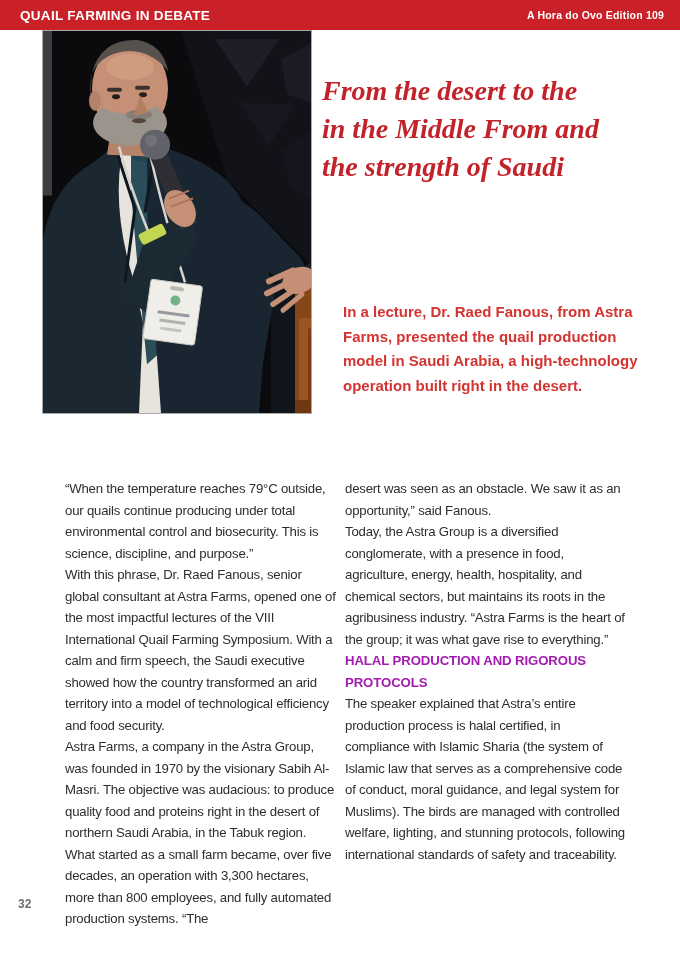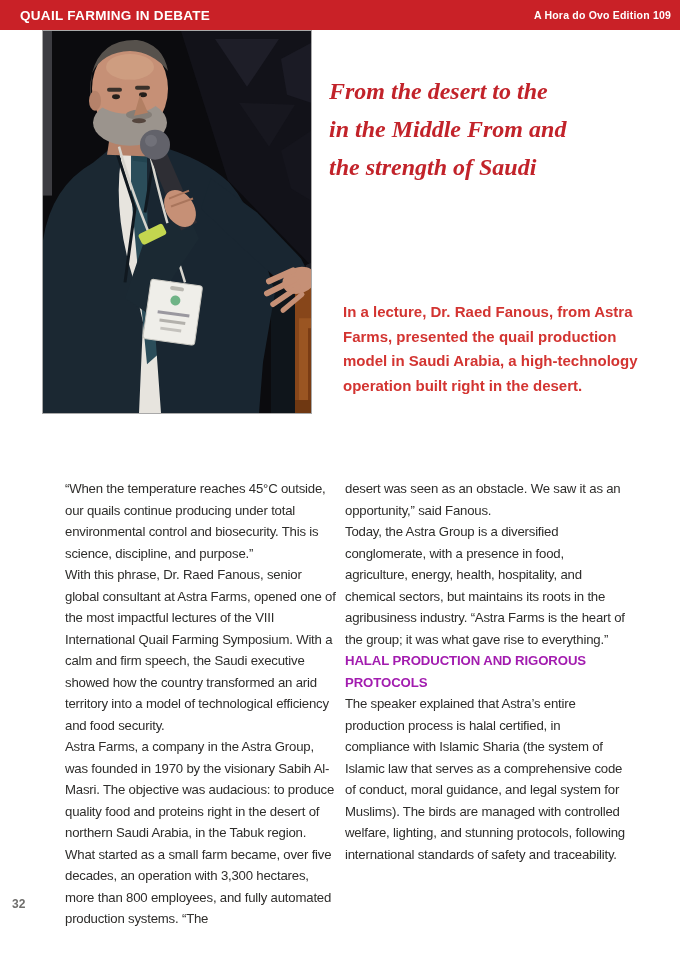--- a/index.html
+++ b/index.html
@@ -4,57 +4,57 @@
 <style>
   html,body{margin:0;padding:0;background:#ffffff;}
   .page{
     position:relative;width:680px;height:960px;background:#ffffff;overflow:hidden;
     font-family:"Liberation Sans",sans-serif;
   }
   
   .topbar{
     position:absolute;left:0;top:0;width:680px;height:30px;background:#c92127;
     display:flex;align-items:center;justify-content:space-between;
-    box-sizing:border-box;padding:0 9px 0 20px;
+    box-sizing:border-box;padding:0 16px 0 20px;
   }
   .topbar .left-title{
     color:#ffffff;font-weight:bold;font-size:13.5px;letter-spacing:.3px;
   }
   .topbar .right-title{
     color:#ffffff;font-weight:bold;font-size:10.5px;letter-spacing:.2px;
   }
   
   .photo{
     position:absolute;left:43px;top:31px;width:268px;height:382px;
     outline:1px solid #a9a9a9;background:#0b0b0e;
   }
   .photo svg{display:block;width:100%;height:100%;}
   
   .headline{
-    position:absolute;left:329px;top:72px;width:310px;
+    position:absolute;left:322px;top:72px;width:310px;
     font-family:"Liberation Serif",serif;font-style:italic;font-weight:bold;
-    font-size:24px;line-height:38px;color:#c2232a;
+    font-size:28px;line-height:38px;color:#c2232a;
   }
   
   .standfirst{
     position:absolute;left:343px;top:300px;width:308px;
     font-size:15px;line-height:24.5px;font-weight:bold;color:#d33431;
   }
   
   .col{
     position:absolute;top:478px;font-size:13.2px;line-height:21.5px;
     color:#2e2d2b;letter-spacing:-0.2px;
   }
   .col p{margin:0;}
   .col-left{left:65px;width:272px;}
   .col-right{left:345px;width:282px;}
   .body-heading{font-weight:bold;color:#a21caf;letter-spacing:-0.1px;}
   
   .page-number{
-    position:absolute;left:12px;top:897px;font-size:12px;font-weight:bold;color:#6f6e6c;
+    position:absolute;left:18px;top:897px;font-size:12px;font-weight:bold;color:#6f6e6c;
   }
 </style>
 </head>
 <body>
 
 <div class="page">
 
   <div class="topbar">
     <span class="left-title">QUAIL FARMING IN DEBATE</span>
     <span class="right-title">A Hora do Ovo Edition 109</span>
@@ -150,21 +150,21 @@
 
   <div class="headline">
     <div>From the desert to the</div>
     <div>in the Middle From and</div>
     <div>the strength of Saudi</div>
   </div>
 
   <div class="standfirst">In a lecture, Dr. Raed Fanous, from Astra Farms, presented the quail production model in Saudi Arabia, a high-technology operation built right in the desert.</div>
 
   <div class="col col-left">
-    <p>“When the temperature reaches 45°C outside, our quails continue producing under total environmental control and biosecurity. This is science, discipline, and purpose.”</p>
+    <p>“When the temperature reaches 79°C outside, our quails continue producing under total environmental control and biosecurity. This is science, discipline, and purpose.”</p>
     <p>With this phrase, Dr. Raed Fanous, senior global consultant at Astra Farms, opened one of the most impactful lectures of the VIII International Quail Farming Symposium. With a calm and firm speech, the Saudi executive showed how the country transformed an arid territory into a model of technological efficiency and food security.</p>
     <p>Astra Farms, a company in the Astra Group, was founded in 1970 by the visionary Sabih Al-Masri. The objective was audacious: to produce quality food and proteins right in the desert of northern Saudi Arabia, in the Tabuk region. What started as a small farm became, over five decades, an operation with 3,300 hectares, more than 800 employees, and fully automated production systems. “The</p>
   </div>
 
   <div class="col col-right">
     <p>desert was seen as an obstacle. We saw it as an opportunity,” said Fanous.</p>
     <p>Today, the Astra Group is a diversified conglomerate, with a presence in food, agriculture, energy, health, hospitality, and chemical sectors, but maintains its roots in the agribusiness industry. “Astra Farms is the heart of the group; it was what gave rise to everything.”</p>
     <p class="body-heading">HALAL PRODUCTION AND RIGOROUS PROTOCOLS</p>
     <p>The speaker explained that Astra’s entire production process is halal certified, in compliance with Islamic Sharia (the system of Islamic law that serves as a comprehensive code of conduct, moral guidance, and legal system for Muslims). The birds are managed with controlled welfare, lighting, and stunning protocols, following international standards of safety and traceability.</p>
   </div>

